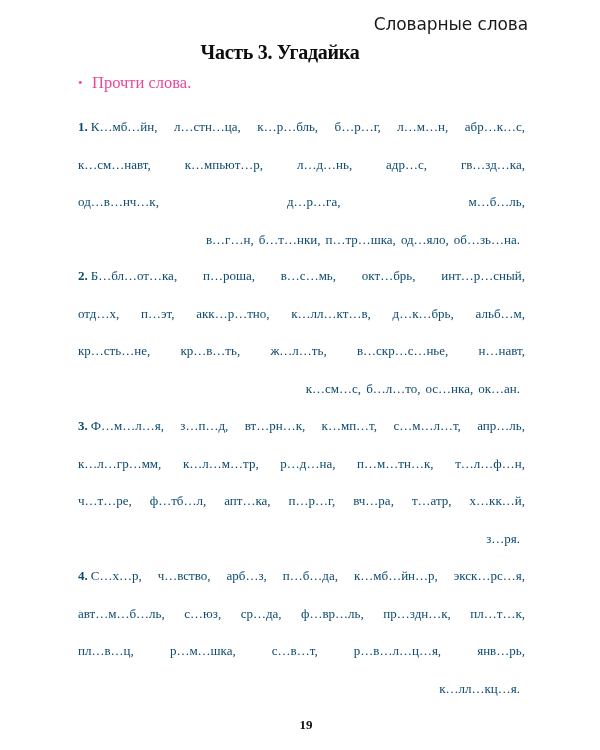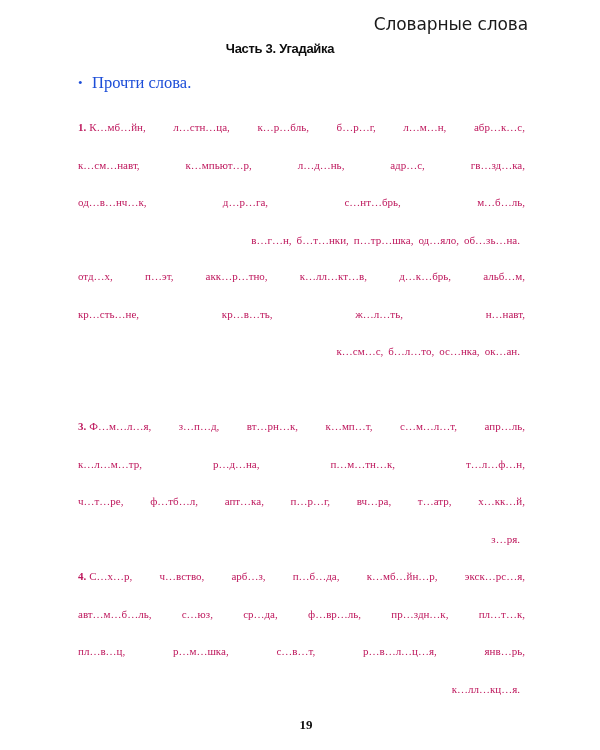--- a/index.html
+++ b/index.html
@@ -27,47 +27,47 @@
       font-size: 17px;
       color: #1a1a1a;
       letter-spacing: -0.1px;
     }
     .part-title {
       position: absolute;
       top: 41px;
       left: 0;
       width: 560px;
       text-align: center;
-      font-family: Liberation Sans, sans-serif;
+      font-family: Liberation Serif, serif;
       font-weight: bold;
-      font-size: 13px;
+      font-size: 20px;
       letter-spacing: -0.3px;
       color: #0d0d0d;
     }
     .instruction {
       position: absolute;
       top: 73px;
       left: 78px;
       font-family: "Liberation Serif", "DejaVu Serif", serif;
       font-size: 16.5px;
-      color: #1d4ed8;
+      color: #ec4899;
     }
     .instruction .bullet {
       display: inline-block;
       width: 14px;
       font-size: 13px;
       vertical-align: 1px;
     }
     .exercise {
       position: absolute;
       left: 78px;
       width: 447px;
       font-family: "Liberation Serif", "DejaVu Serif", serif;
-      font-size: 11px;
-      color: #be185d;
+      font-size: 13px;
+      color: #0c4a6e;
     }
     .exercise .line {
       height: 37.5px;
       line-height: 20px;
       white-space: nowrap;
       display: flex;
       justify-content: space-between;
     }
     .exercise .line.last {
       justify-content: flex-end;
@@ -117,65 +117,73 @@
       <div class="line">
         <span class="word"><span>к…см…навт,</span></span>
         <span class="word"><span>к…мпьют…р,</span></span>
         <span class="word"><span>л…д…нь,</span></span>
         <span class="word"><span>адр…с,</span></span>
         <span class="word"><span>гв…зд…ка,</span></span>
       </div>
       <div class="line">
         <span class="word"><span>од…в…нч…к,</span></span>
         <span class="word"><span>д…р…га,</span></span>
-        <span class="word"><span>с…нт…брь,</span></span>
         <span class="word"><span>м…б…ль,</span></span>
       </div>
       <div class="line last">
         <span class="word"><span>в…г…н,</span></span>
         <span class="word"><span>б…т…нки,</span></span>
         <span class="word"><span>п…тр…шка,</span></span>
         <span class="word"><span>од…яло,</span></span>
         <span class="word"><span>об…зь…на.</span></span>
       </div>
     </div>
 
   <div class="exercise" style="top:266px;">
+      <div class="line">
+        <span class="word"><span class="num">2.</span><span>Б…бл…от…ка,</span></span>
+        <span class="word"><span>п…роша,</span></span>
+        <span class="word"><span>в…с…мь,</span></span>
+        <span class="word"><span>окт…брь,</span></span>
+        <span class="word"><span>инт…р…сный,</span></span>
+      </div>
       <div class="line">
         <span class="word"><span>отд…х,</span></span>
         <span class="word"><span>п…эт,</span></span>
         <span class="word"><span>акк…р…тно,</span></span>
         <span class="word"><span>к…лл…кт…в,</span></span>
         <span class="word"><span>д…к…брь,</span></span>
         <span class="word"><span>альб…м,</span></span>
       </div>
       <div class="line">
         <span class="word"><span>кр…сть…не,</span></span>
         <span class="word"><span>кр…в…ть,</span></span>
         <span class="word"><span>ж…л…ть,</span></span>
+        <span class="word"><span>в…скр…с…нье,</span></span>
         <span class="word"><span>н…навт,</span></span>
       </div>
       <div class="line last">
         <span class="word"><span>к…см…с,</span></span>
         <span class="word"><span>б…л…то,</span></span>
         <span class="word"><span>ос…нка,</span></span>
         <span class="word"><span>ок…ан.</span></span>
       </div>
     </div>
 
   <div class="exercise" style="top:416px;">
       <div class="line">
         <span class="word"><span class="num">3.</span><span>Ф…м…л…я,</span></span>
         <span class="word"><span>з…п…д,</span></span>
         <span class="word"><span>вт…рн…к,</span></span>
         <span class="word"><span>к…мп…т,</span></span>
         <span class="word"><span>с…м…л…т,</span></span>
         <span class="word"><span>апр…ль,</span></span>
       </div>
       <div class="line">
+        <span class="word"><span>к…л…гр…мм,</span></span>
         <span class="word"><span>к…л…м…тр,</span></span>
         <span class="word"><span>р…д…на,</span></span>
         <span class="word"><span>п…м…тн…к,</span></span>
         <span class="word"><span>т…л…ф…н,</span></span>
       </div>
       <div class="line">
         <span class="word"><span>ч…т…ре,</span></span>
         <span class="word"><span>ф…тб…л,</span></span>
         <span class="word"><span>апт…ка,</span></span>
         <span class="word"><span>п…р…г,</span></span>

